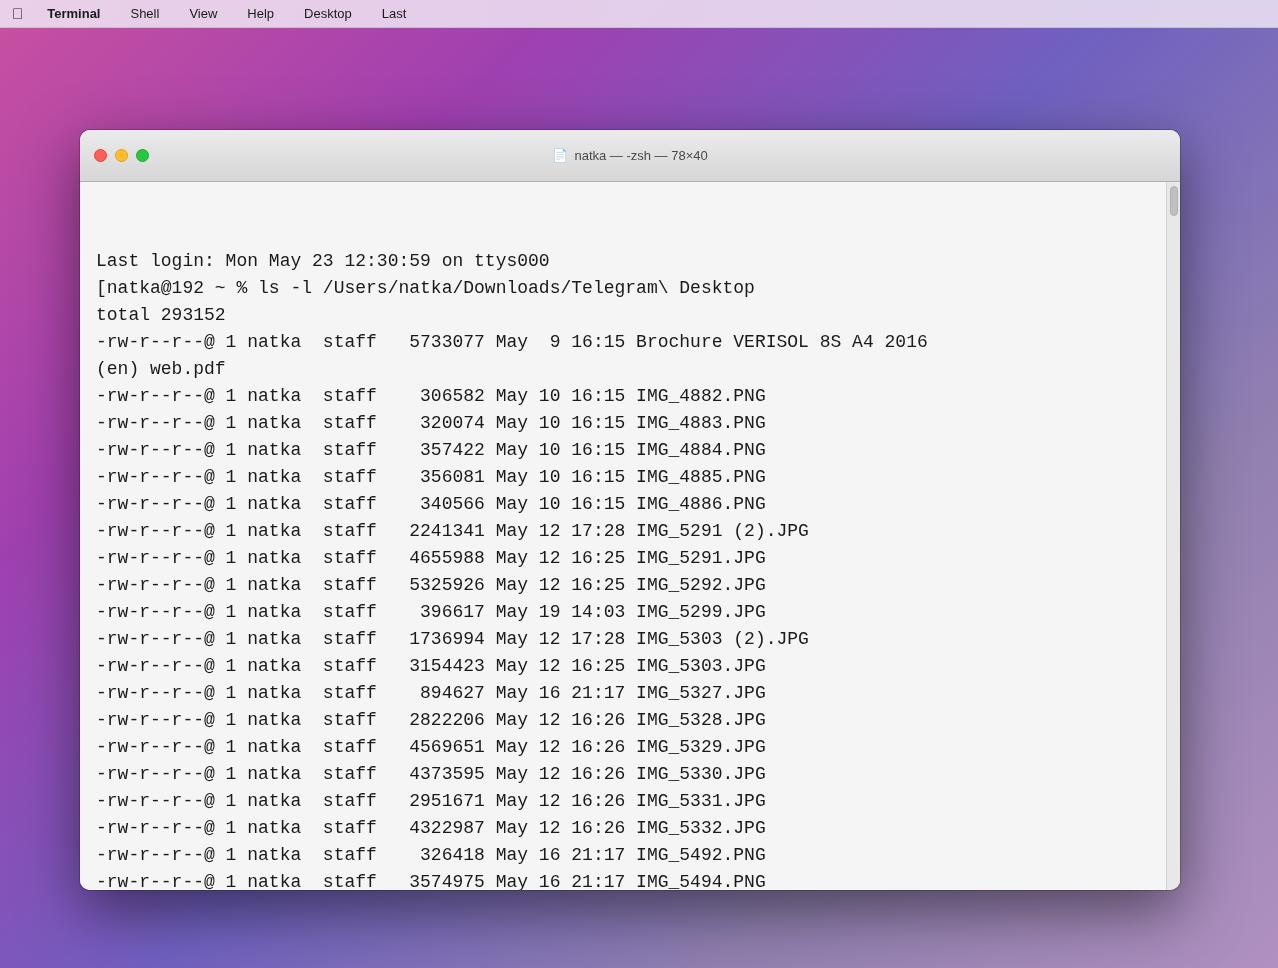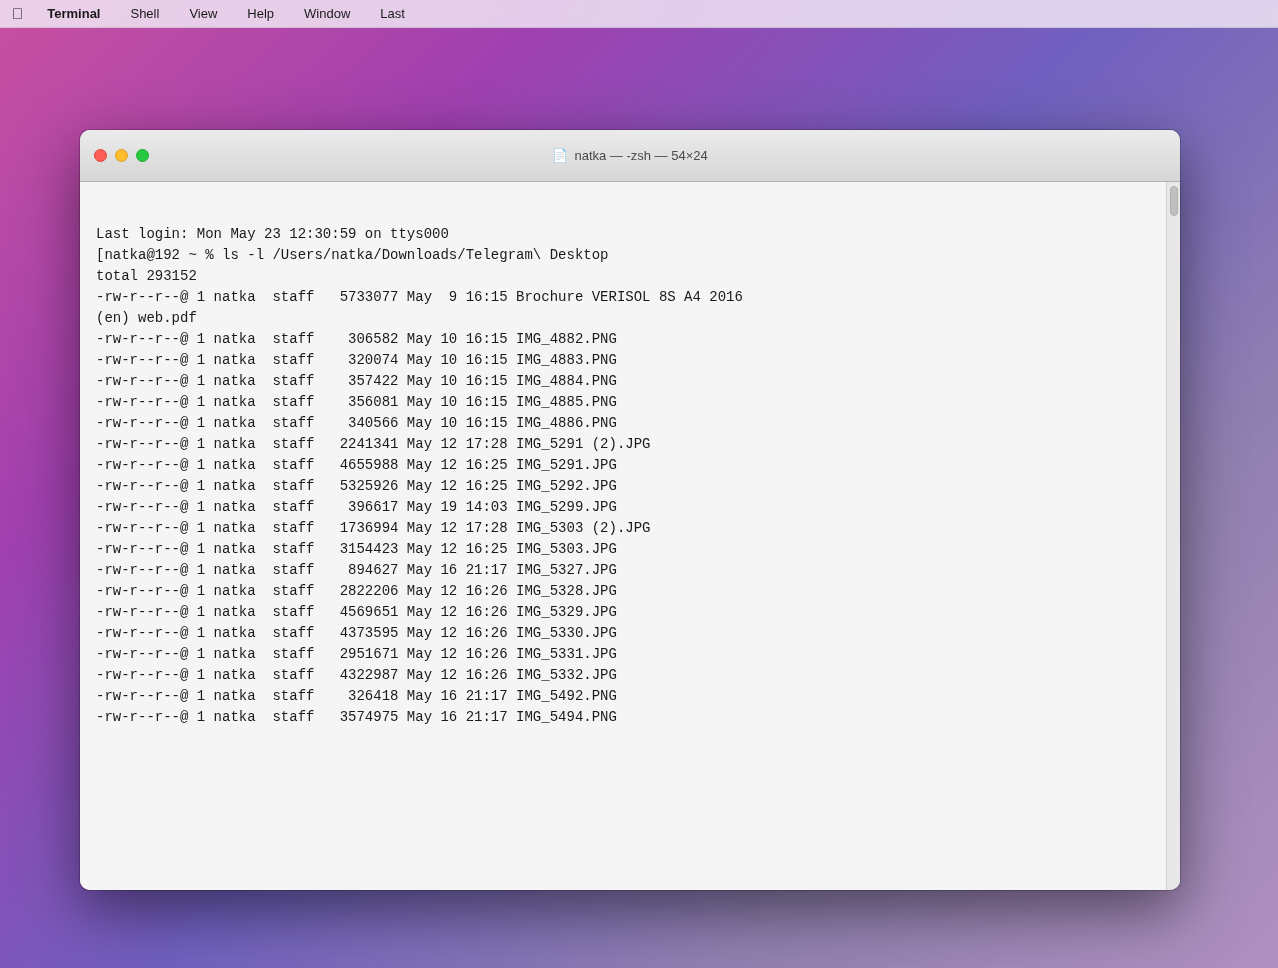--- a/index.html
+++ b/index.html
@@ -109,23 +109,23 @@
     
     .terminal-body-wrapper {
       display: flex;
       flex: 1;
       overflow: hidden;
     }
 
     .terminal-body {
       flex: 1;
       background: #f5f5f5;
-      padding: 0 16px;
+      padding: 12px 16px;
       font-family: "SF Mono", "Menlo", "Monaco", "Courier New", monospace;
-      font-size: 14px;
+      font-size: 18px;
       line-height: 1.5;
       color: #1a1a1a;
       overflow-y: auto;
       white-space: pre;
     }
 
     .scrollbar {
       width: 14px;
       background: #e8e8e8;
       border-left: 1px solid #d0d0d0;
@@ -150,35 +150,35 @@
   </style>
 </head>
 <body>
 
 <div class="menubar">
   <span class="apple-icon"></span>
   <span class="menubar-item bold">Terminal</span>
   <span class="menubar-item">Shell</span>
   <span class="menubar-item">View</span>
   <span class="menubar-item">Help</span>
-  <span class="menubar-item">Window</span>
+  <span class="menubar-item">Desktop</span>
   <span class="menubar-item">Last</span>
 </div>
 
 <div class="terminal-window">
 
   <div class="title-bar">
     <div class="traffic-lights">
       <div class="traffic-light tl-red"></div>
       <div class="traffic-light tl-yellow"></div>
       <div class="traffic-light tl-green"></div>
     </div>
     <div class="title-bar-text">
       <span class="title-icon">📄</span>
-      <span>natka — -zsh — 54×24</span>
+      <span>natka — -zsh — 78×40</span>
     </div>
   </div>
 
   <div class="terminal-body-wrapper">
     <div class="terminal-body" id="terminal-content">
     <span class="terminal-line">Last login: Mon May 23 12:30:59 on ttys000</span><span class="terminal-line">[natka@192 ~ % ls -l /Users/natka/Downloads/Telegram\ Desktop</span><span class="terminal-line">total 293152</span><span class="terminal-line">-rw-r--r--@ 1 natka  staff   5733077 May  9 16:15 Brochure VERISOL 8S A4 2016</span><span class="terminal-line">(en) web.pdf</span><span class="terminal-line">-rw-r--r--@ 1 natka  staff    306582 May 10 16:15 IMG_4882.PNG</span><span class="terminal-line">-rw-r--r--@ 1 natka  staff    320074 May 10 16:15 IMG_4883.PNG</span><span class="terminal-line">-rw-r--r--@ 1 natka  staff    357422 May 10 16:15 IMG_4884.PNG</span><span class="terminal-line">-rw-r--r--@ 1 natka  staff    356081 May 10 16:15 IMG_4885.PNG</span><span class="terminal-line">-rw-r--r--@ 1 natka  staff    340566 May 10 16:15 IMG_4886.PNG</span><span class="terminal-line">-rw-r--r--@ 1 natka  staff   2241341 May 12 17:28 IMG_5291 (2).JPG</span><span class="terminal-line">-rw-r--r--@ 1 natka  staff   4655988 May 12 16:25 IMG_5291.JPG</span><span class="terminal-line">-rw-r--r--@ 1 natka  staff   5325926 May 12 16:25 IMG_5292.JPG</span><span class="terminal-line">-rw-r--r--@ 1 natka  staff    396617 May 19 14:03 IMG_5299.JPG</span><span class="terminal-line">-rw-r--r--@ 1 natka  staff   1736994 May 12 17:28 IMG_5303 (2).JPG</span><span class="terminal-line">-rw-r--r--@ 1 natka  staff   3154423 May 12 16:25 IMG_5303.JPG</span><span class="terminal-line">-rw-r--r--@ 1 natka  staff    894627 May 16 21:17 IMG_5327.JPG</span><span class="terminal-line">-rw-r--r--@ 1 natka  staff   2822206 May 12 16:26 IMG_5328.JPG</span><span class="terminal-line">-rw-r--r--@ 1 natka  staff   4569651 May 12 16:26 IMG_5329.JPG</span><span class="terminal-line">-rw-r--r--@ 1 natka  staff   4373595 May 12 16:26 IMG_5330.JPG</span><span class="terminal-line">-rw-r--r--@ 1 natka  staff   2951671 May 12 16:26 IMG_5331.JPG</span><span class="terminal-line">-rw-r--r--@ 1 natka  staff   4322987 May 12 16:26 IMG_5332.JPG</span><span class="terminal-line">-rw-r--r--@ 1 natka  staff    326418 May 16 21:17 IMG_5492.PNG</span><span class="terminal-line">-rw-r--r--@ 1 natka  staff   3574975 May 16 21:17 IMG_5494.PNG</span></div>
     <div class="scrollbar">
       <div class="scrollbar-thumb"></div>
     </div>
   </div>

